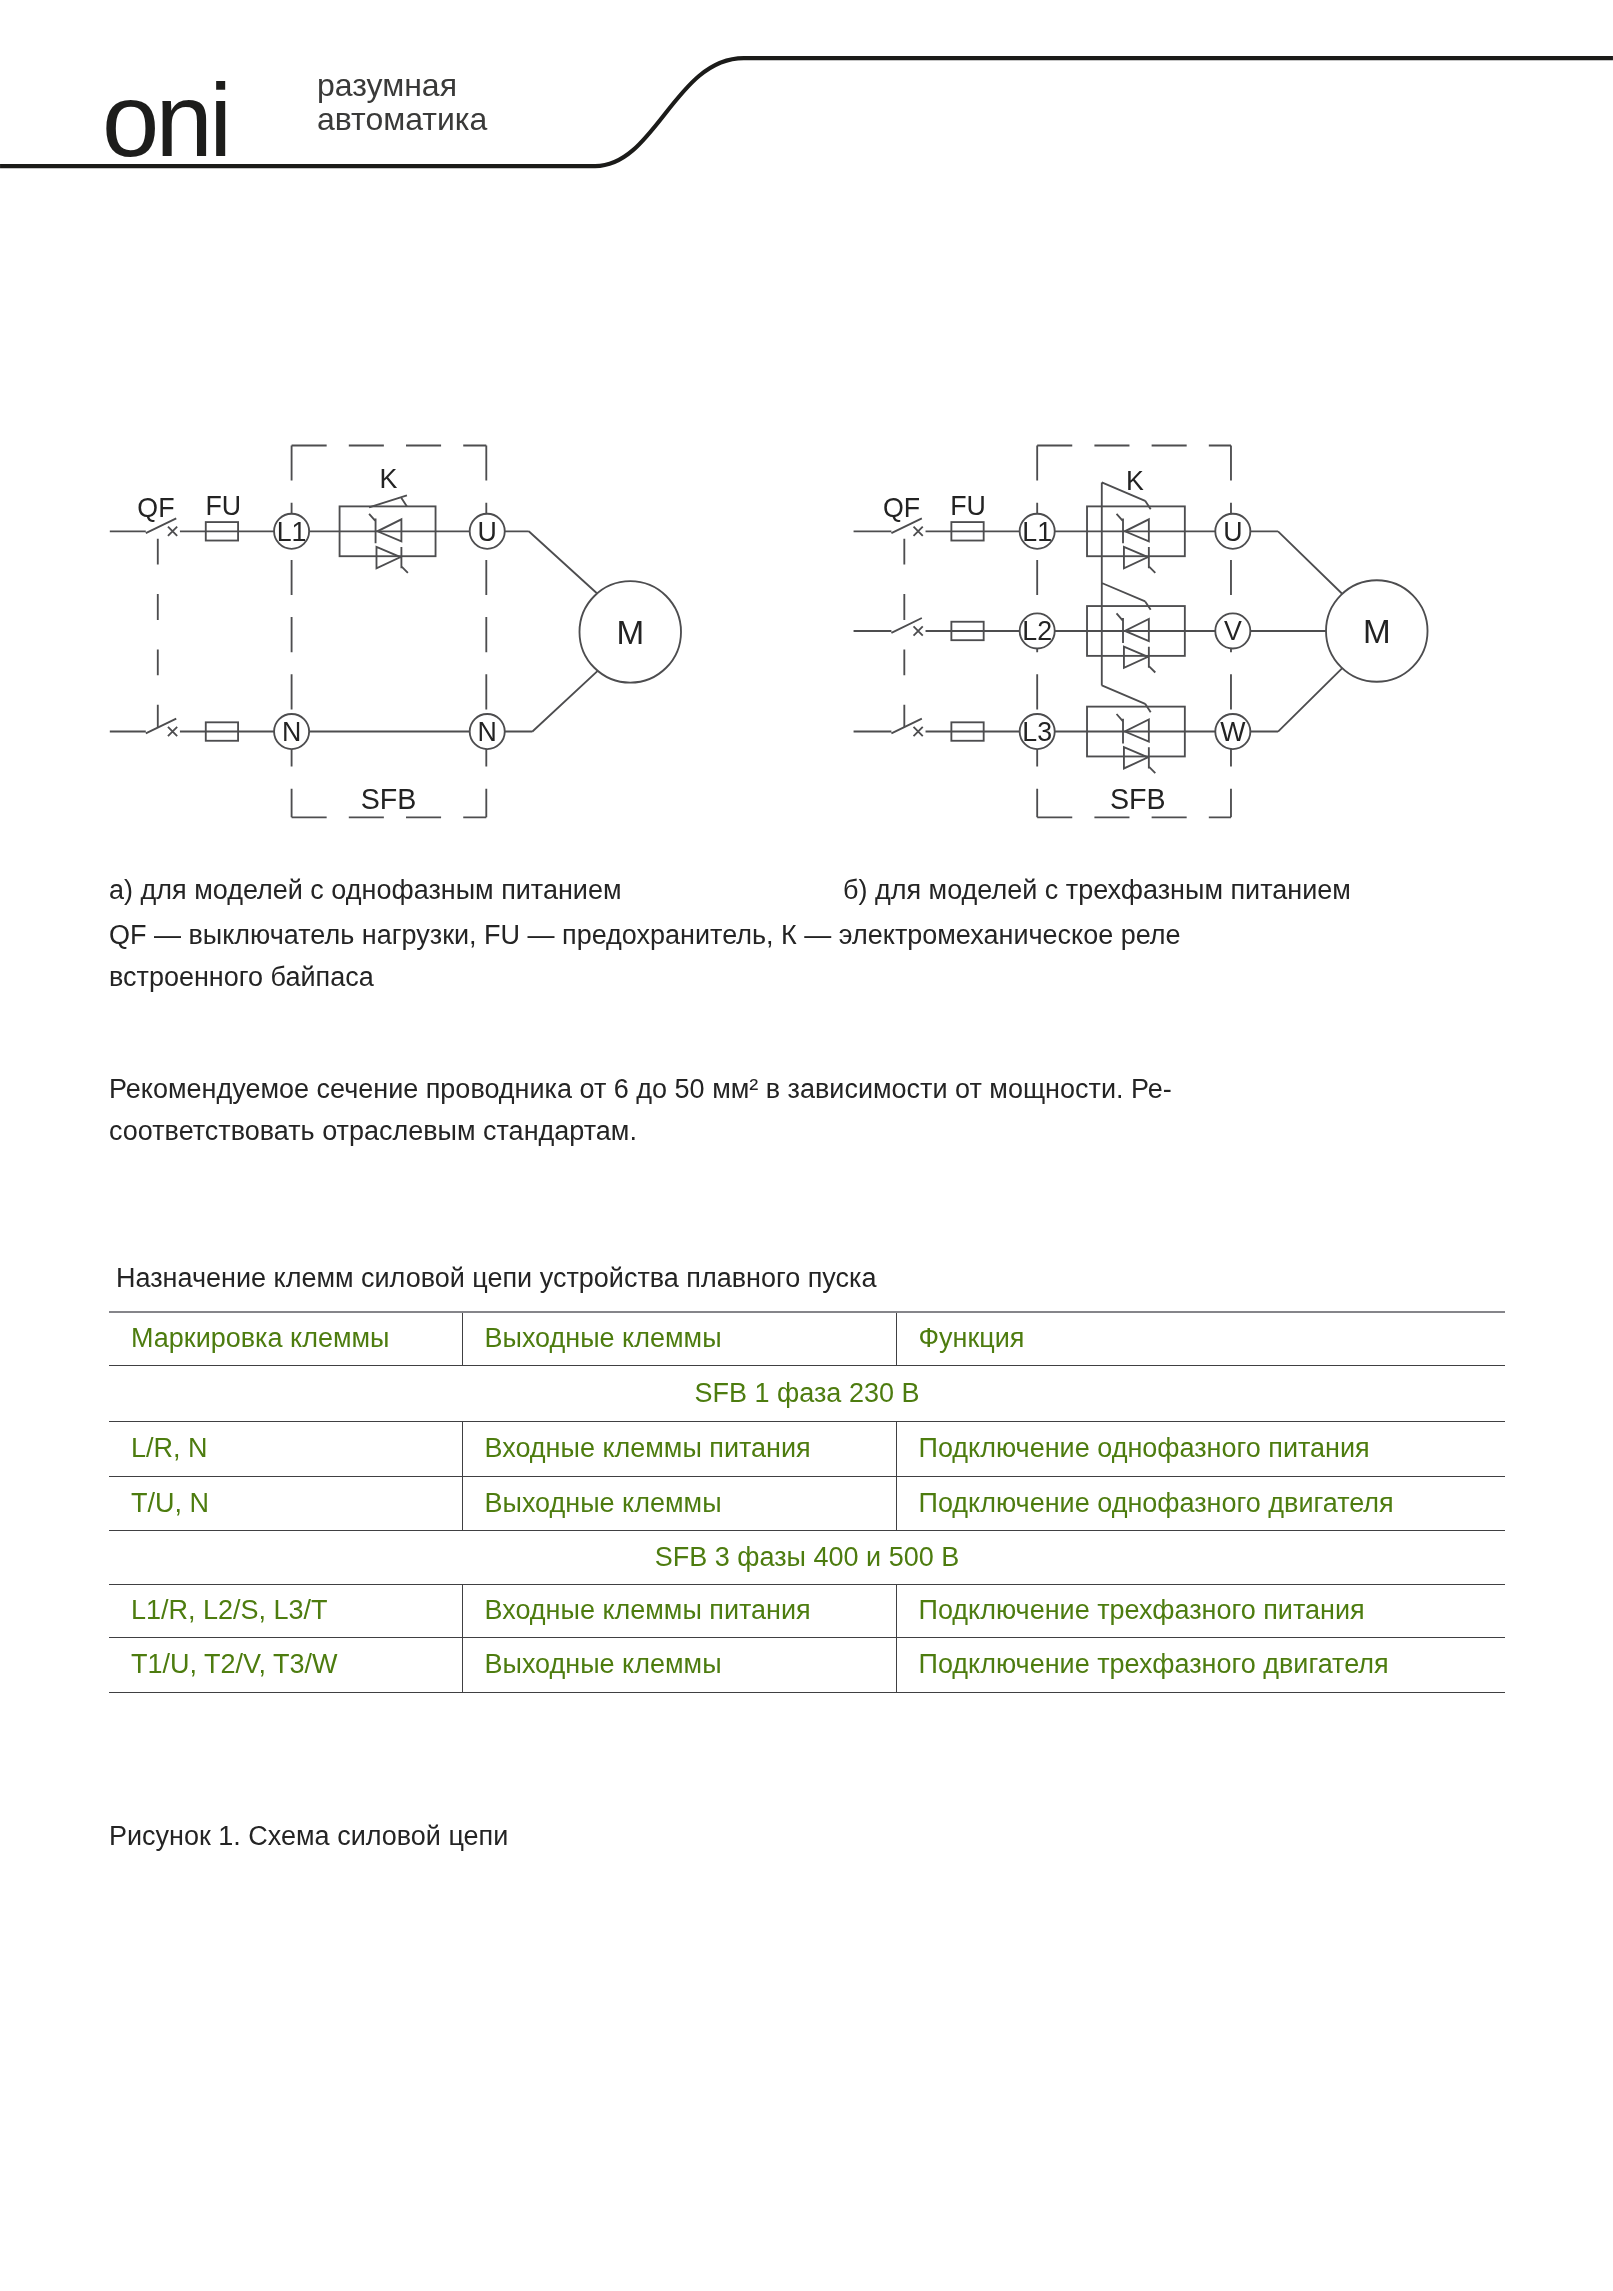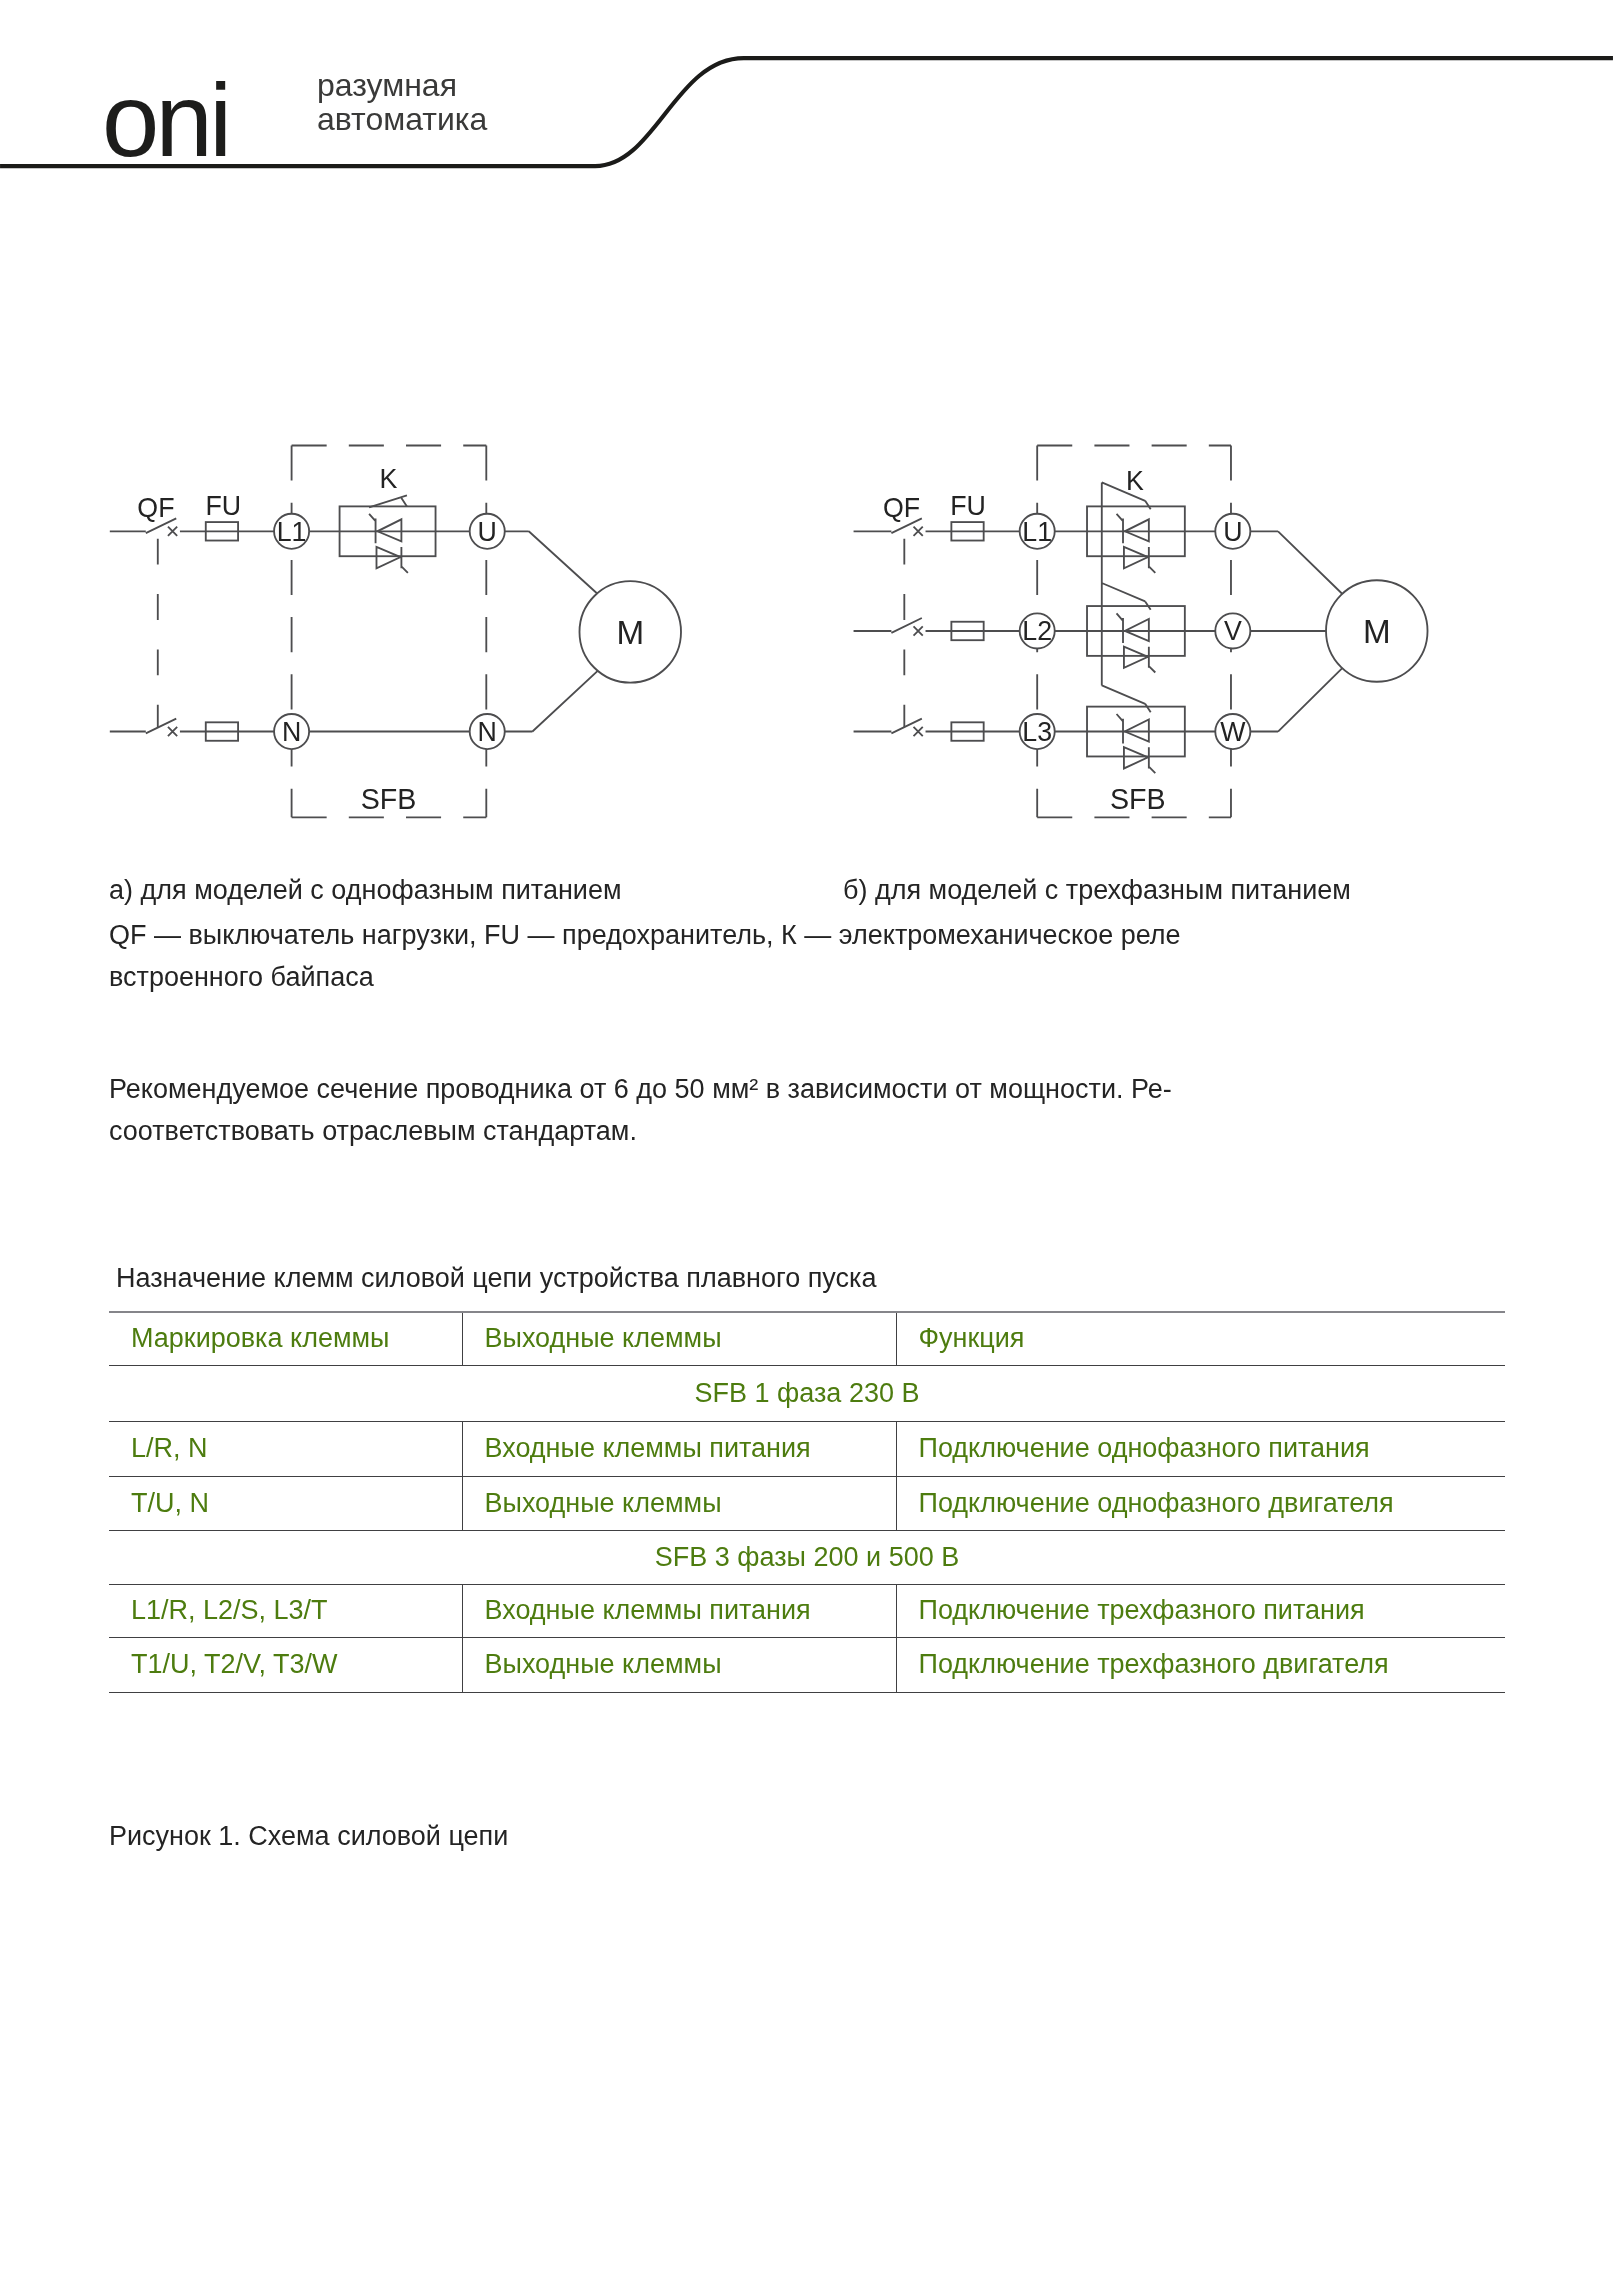--- a/index.html
+++ b/index.html
@@ -212,21 +212,21 @@
       <td>L/R, N</td>
       <td class="mid">Входные клеммы питания</td>
       <td>Подключение однофазного питания</td>
     </tr>
     <tr style="height:54px;">
       <td>T/U, N</td>
       <td class="mid">Выходные клеммы</td>
       <td>Подключение однофазного двигателя</td>
     </tr>
     <tr style="height:54px;">
-      <td class="group" colspan="3">SFB 3 фазы 200 и 500 В</td>
+      <td class="group" colspan="3">SFB 3 фазы 400 и 500 В</td>
     </tr>
     <tr style="height:53px;">
       <td>L1/R, L2/S, L3/T</td>
       <td class="mid">Входные клеммы питания</td>
       <td>Подключение трехфазного питания</td>
     </tr>
     <tr style="height:55px;">
       <td>T1/U, T2/V, T3/W</td>
       <td class="mid">Выходные клеммы</td>
       <td>Подключение трехфазного двигателя</td>

